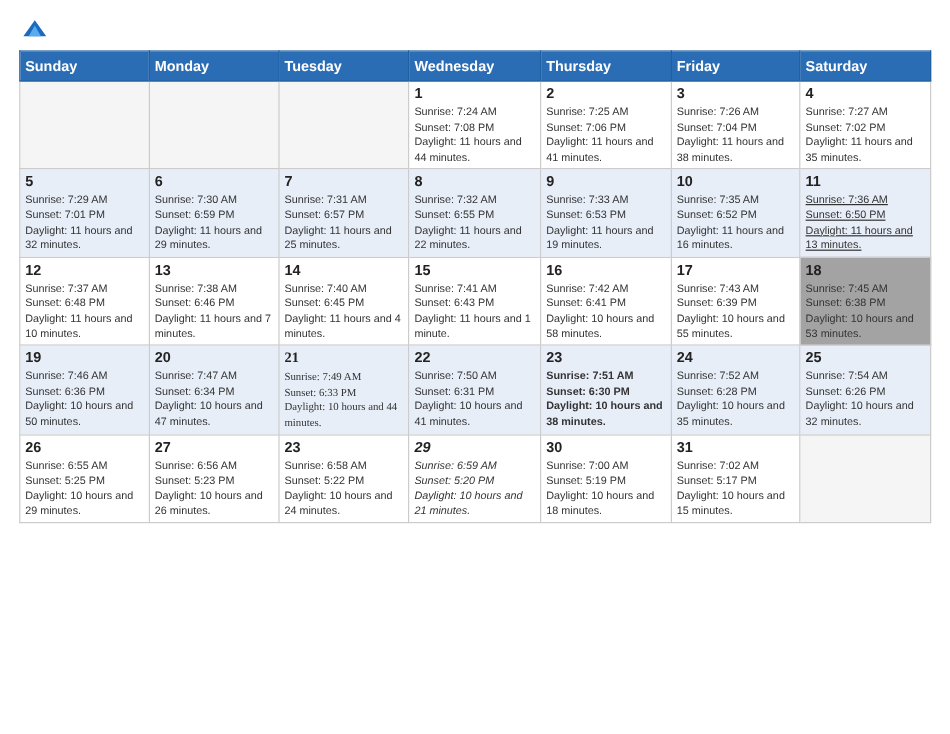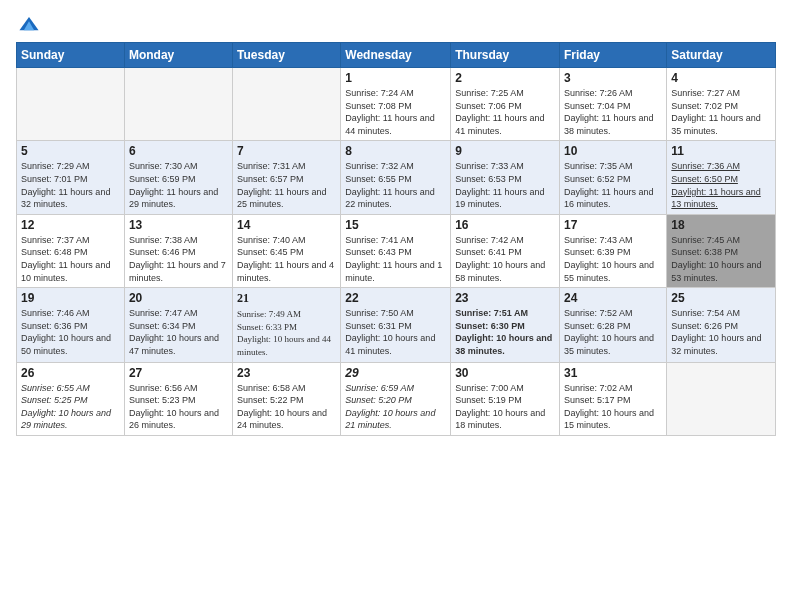--- a/index.html
+++ b/index.html
@@ -293,21 +293,21 @@
           <td style="background: rgb(232, 238, 248);">
             <span class="day-num">25</span>
             <div class="day-info" style="white-space: pre-line;">Sunrise: 7:54 AM
 Sunset: 6:26 PM
 Daylight: 10 hours and 32 minutes.</div>
           </td>
         </tr>
         <tr>
           <td style="background: rgb(255, 255, 255);">
             <span class="day-num">26</span>
-            <div class="day-info" style="white-space: pre-line; font-style: italic;">Sunrise: 6:55 AM
+            <div class="day-info" style="white-space: pre-line;">Sunrise: 6:55 AM
 Sunset: 5:25 PM
 Daylight: 10 hours and 29 minutes.</div>
           </td>
           <td style="background: rgb(255, 255, 255);">
             <span class="day-num">27</span>
             <div class="day-info" style="white-space: pre-line;">Sunrise: 6:56 AM
 Sunset: 5:23 PM
 Daylight: 10 hours and 26 minutes.</div>
           </td>
           <td style="background: rgb(255, 255, 255);">

